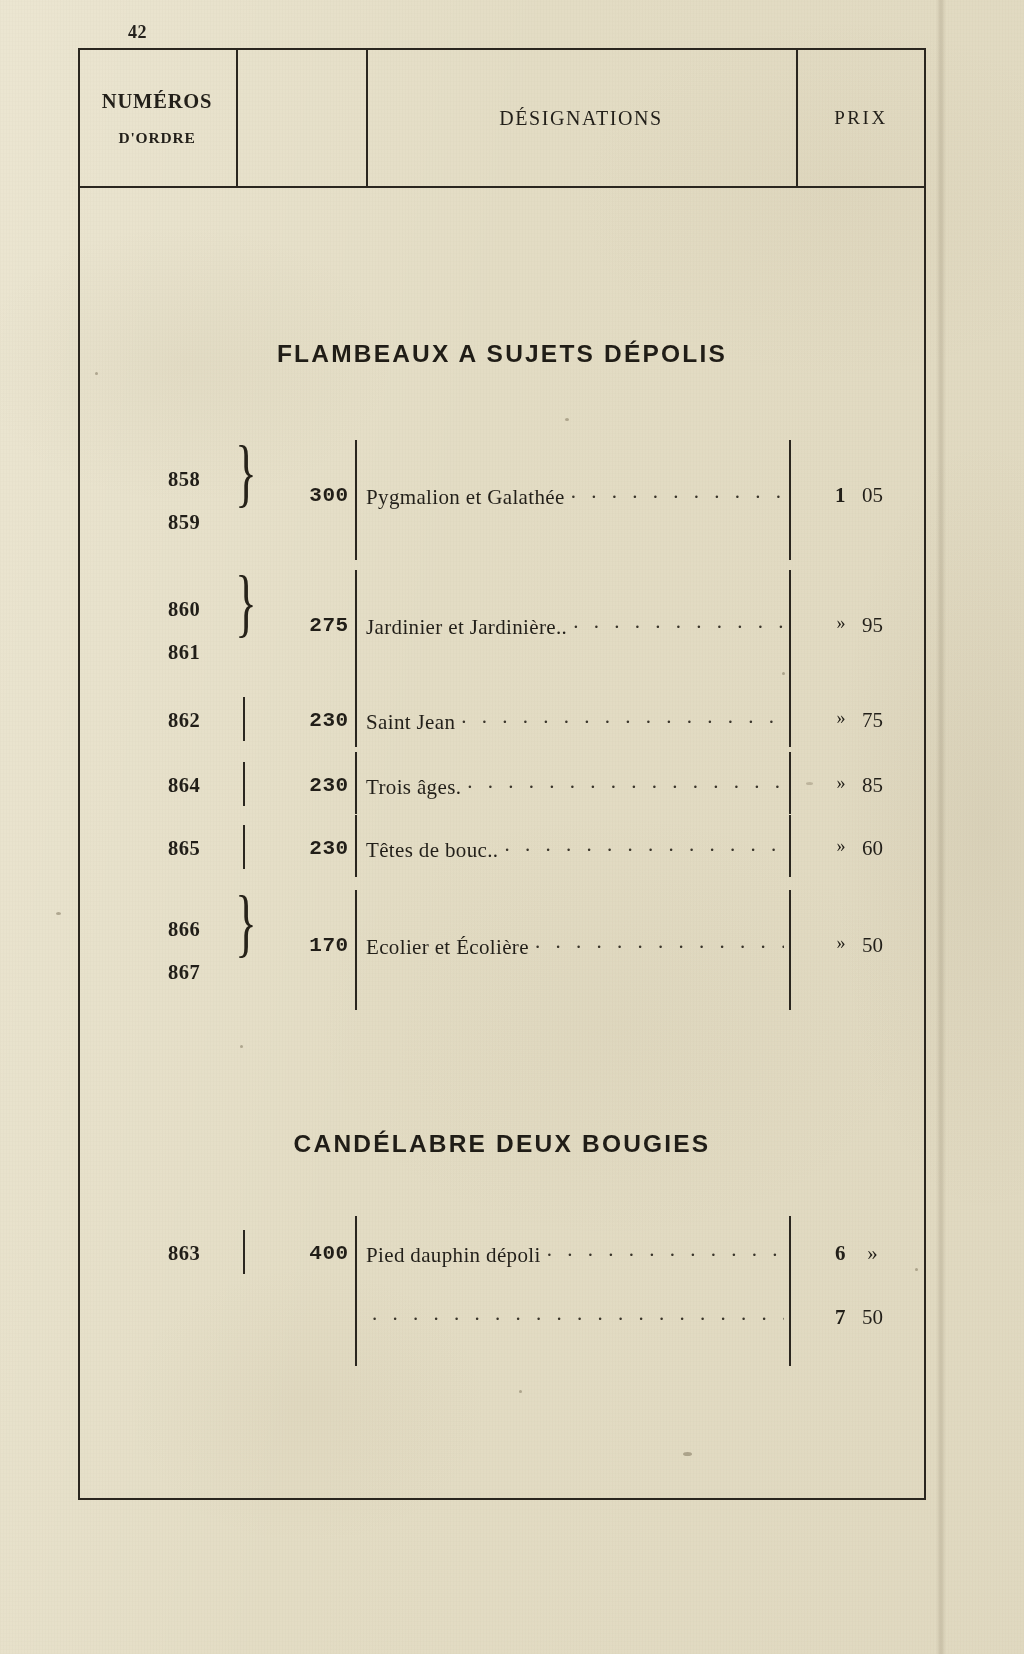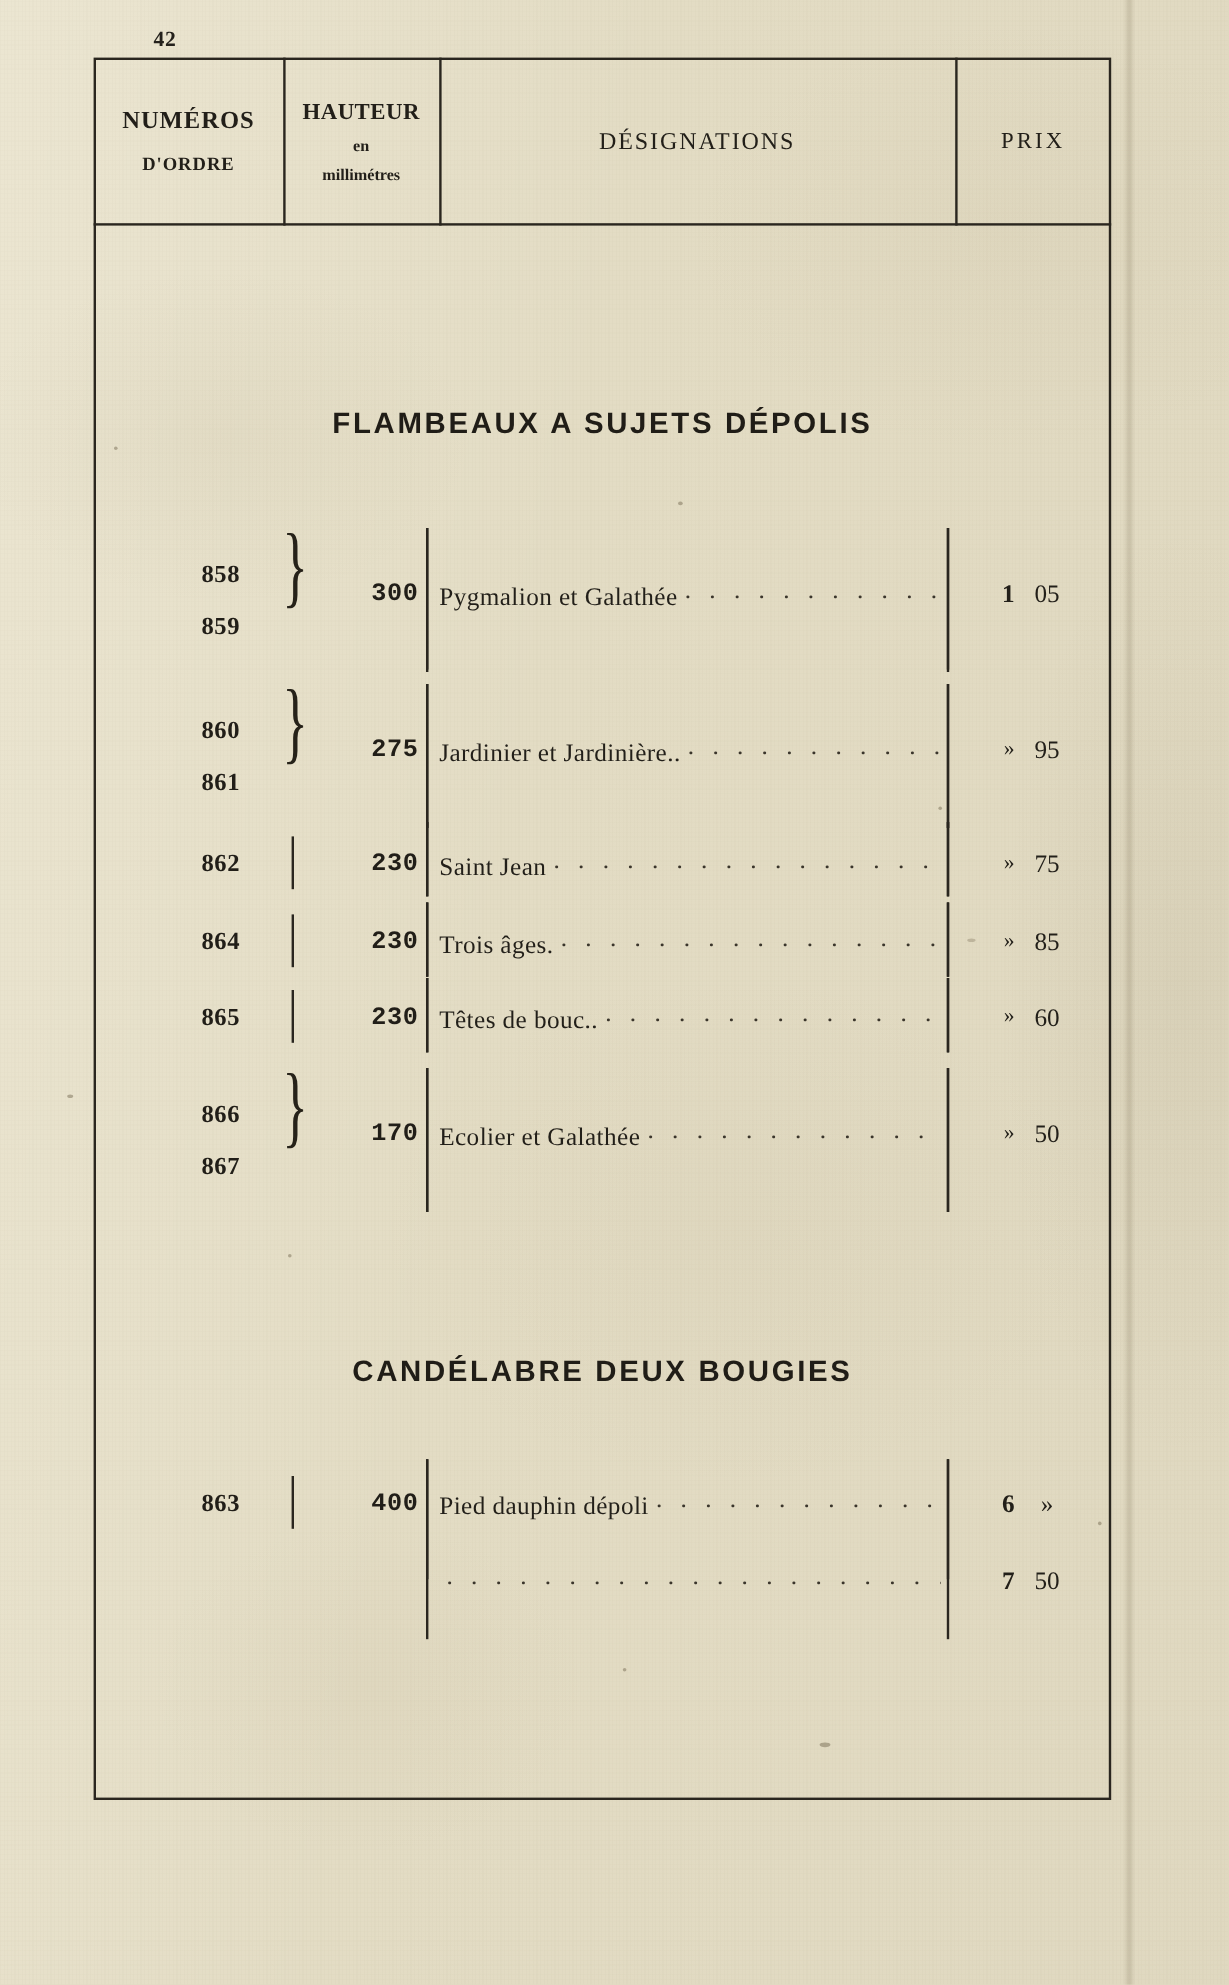--- a/index.html
+++ b/index.html
@@ -360,25 +360,20 @@
 <div class="thead">
   <div class="vrule" style="left:158px;"></div>
   <div class="vrule" style="left:288px;"></div>
   <div class="vrule" style="left:718px;"></div>
 
   <div class="cell" style="left:0px; width:158px;">
     <span class="h-numeros-1">NUMÉROS</span>
     <span class="h-numeros-2">D'ORDRE</span>
   </div>
 
-  <div class="cell" style="left:158px; width:130px;">
-    <span class="h-hauteur-1">HAUTEUR</span>
-    <span class="h-hauteur-2">en</span>
-    <span class="h-hauteur-3">millimétres</span>
-  </div>
 
   <div class="cell" style="left:288px; width:430px;">
     <span class="h-desig">DÉSIGNATIONS</span>
   </div>
 
   <div class="cell" style="left:718px; width:130px;">
     <span class="h-prix">PRIX</span>
   </div>
 </div>
 <div class="hrule-head"></div>
@@ -469,21 +464,21 @@
     <div class="row" style="top: 760px;">
       <div class="num-cell" style="top: -30px;">
         <span class="num-pair-a">866</span>
         <span class="num-pair-b">867</span>
       </div>
       <div class="brace" style="top: -48px;"><span class="brace-big">}</span></div>
       <div class="haut-cell" style="top: -14px;">170</div>
       <div class="dsep" style="top: -58px; height: 120px;"></div>
       <div class="psep" style="top: -58px; height: 120px;"></div>
       <div class="desig" style="top: -15px;">
-        <span class="txt">Ecolier et Galathée</span>
+        <span class="txt">Ecolier et Écolière</span>
         <span class="leader"></span>
       </div>
       <div class="price" style="top: -15px;">
         <span class="unit dash">»</span>
         <span class="cent">50</span>
       </div>
     </div>
     <div class="section-title" style="top: 942px;">CANDÉLABRE  DEUX  BOUGIES</div>
     <div class="row" style="top: 1068px;">
       <div class="num-single" style="top: -14px;">863</div>

